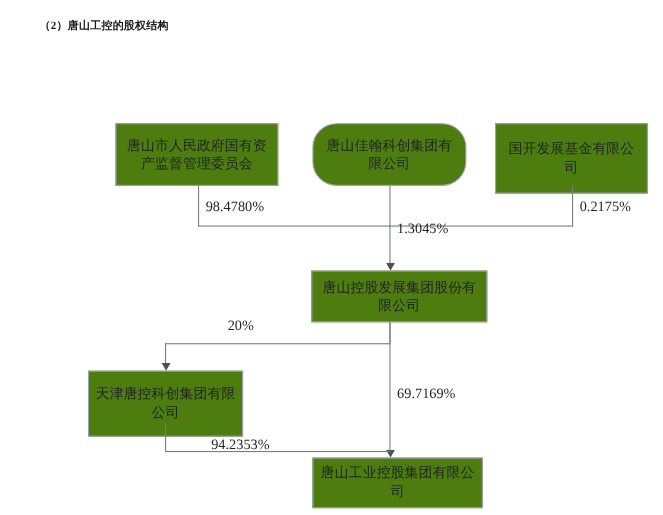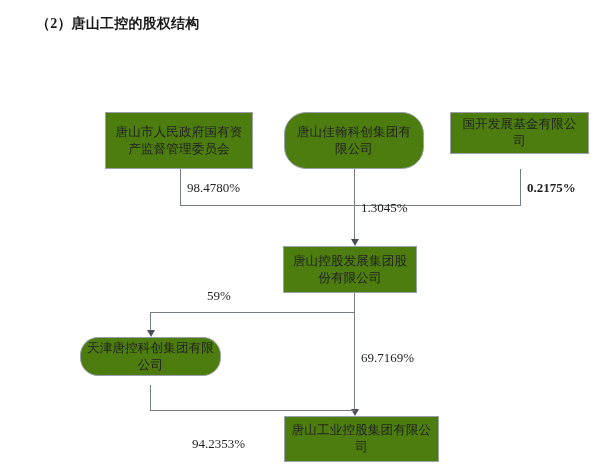--- a/index.html
+++ b/index.html
@@ -18,21 +18,21 @@
   #page-root {
     position: absolute;
     left: 0; top: 0;
     width: 603px;
     height: 468px;
   }
   .page-title {
     position: absolute;
     left: 36px;
     top: 14px;
-    font-size: 14px;
+    font-size: 10px;
     font-weight: bold;
     letter-spacing: 0.2px;
     white-space: nowrap;
     line-height: 20px;
   }
   .org-box {
     position: absolute;
     box-sizing: border-box;
     border: 1px solid #9aa1ab;
     background: #4d7c0f;
@@ -44,23 +44,23 @@
     line-height: 17px;
     color: #232323;
     padding: 0 6px;
     letter-spacing: 0.1px;
   }
   .org-box span { display: block; }
 
   
   #box-sasac      { left: 105px; top: 112px; width: 148px; height: 57px; }
   #box-jiahan     { left: 284px; top: 112px; width: 140px; height: 57px; border-radius: 22px; }
-  #box-cdbfund    { left: 450px; top: 112px; width: 139px; height: 42px; }
-  #box-holding    { left: 283px; top: 246px; width: 134px; height: 47px; }
-  #box-tjtangkong { left:  80px; top: 337px; width: 141px; height: 39px; border-radius: 18px; }
+  #box-cdbfund    { left: 450px; top: 112px; width: 139px; height: 64px; }
+  #box-holding    { left: 283px; top: 246px; width: 160px; height: 47px; }
+  #box-tjtangkong { left:  80px; top: 337px; width: 141px; height: 60px; }
   #box-industrial { left: 284px; top: 416px; width: 155px; height: 46px; }
 
   
   .vline {
     position: absolute;
     width: 1px;
     background: #777d85;
   }
   .hline {
     position: absolute;
@@ -133,21 +133,21 @@
   <div class="vline" style="left:354px; top:293px; height:116px;"></div>
   <div class="arrow-down" style="left:351px; top:409px;"></div>
 
   <div class="vline" style="left:150px; top:385px; height:25px;"></div>
   <div class="hline" style="left:150px; top:410px; width:205px;"></div>
 
   <div class="pct-label" style="left:187px; top:180px;">98.4780%</div>
 
   <div class="pct-label" style="left:361px; top:180px;margin-top:20px;">1.3045%</div>
 
-  <div class="pct-label" style="left:527px; top:180px;font-weight:bold;">0.2175%</div>
+  <div class="pct-label" style="left:527px; top:180px;">0.2175%</div>
 
-  <div class="pct-label" style="left:207px; top:288px;">59%</div>
+  <div class="pct-label" style="left:207px; top:288px;">20%</div>
 
   <div class="pct-label" style="left:361px; top:350px;">69.7169%</div>
 
-  <div class="pct-label" style="left:192px; top:396px;margin-top:40px;">94.2353%</div>
+  <div class="pct-label" style="left:192px; top:396px;">94.2353%</div>
 
 </div>
 
 </body></html>

